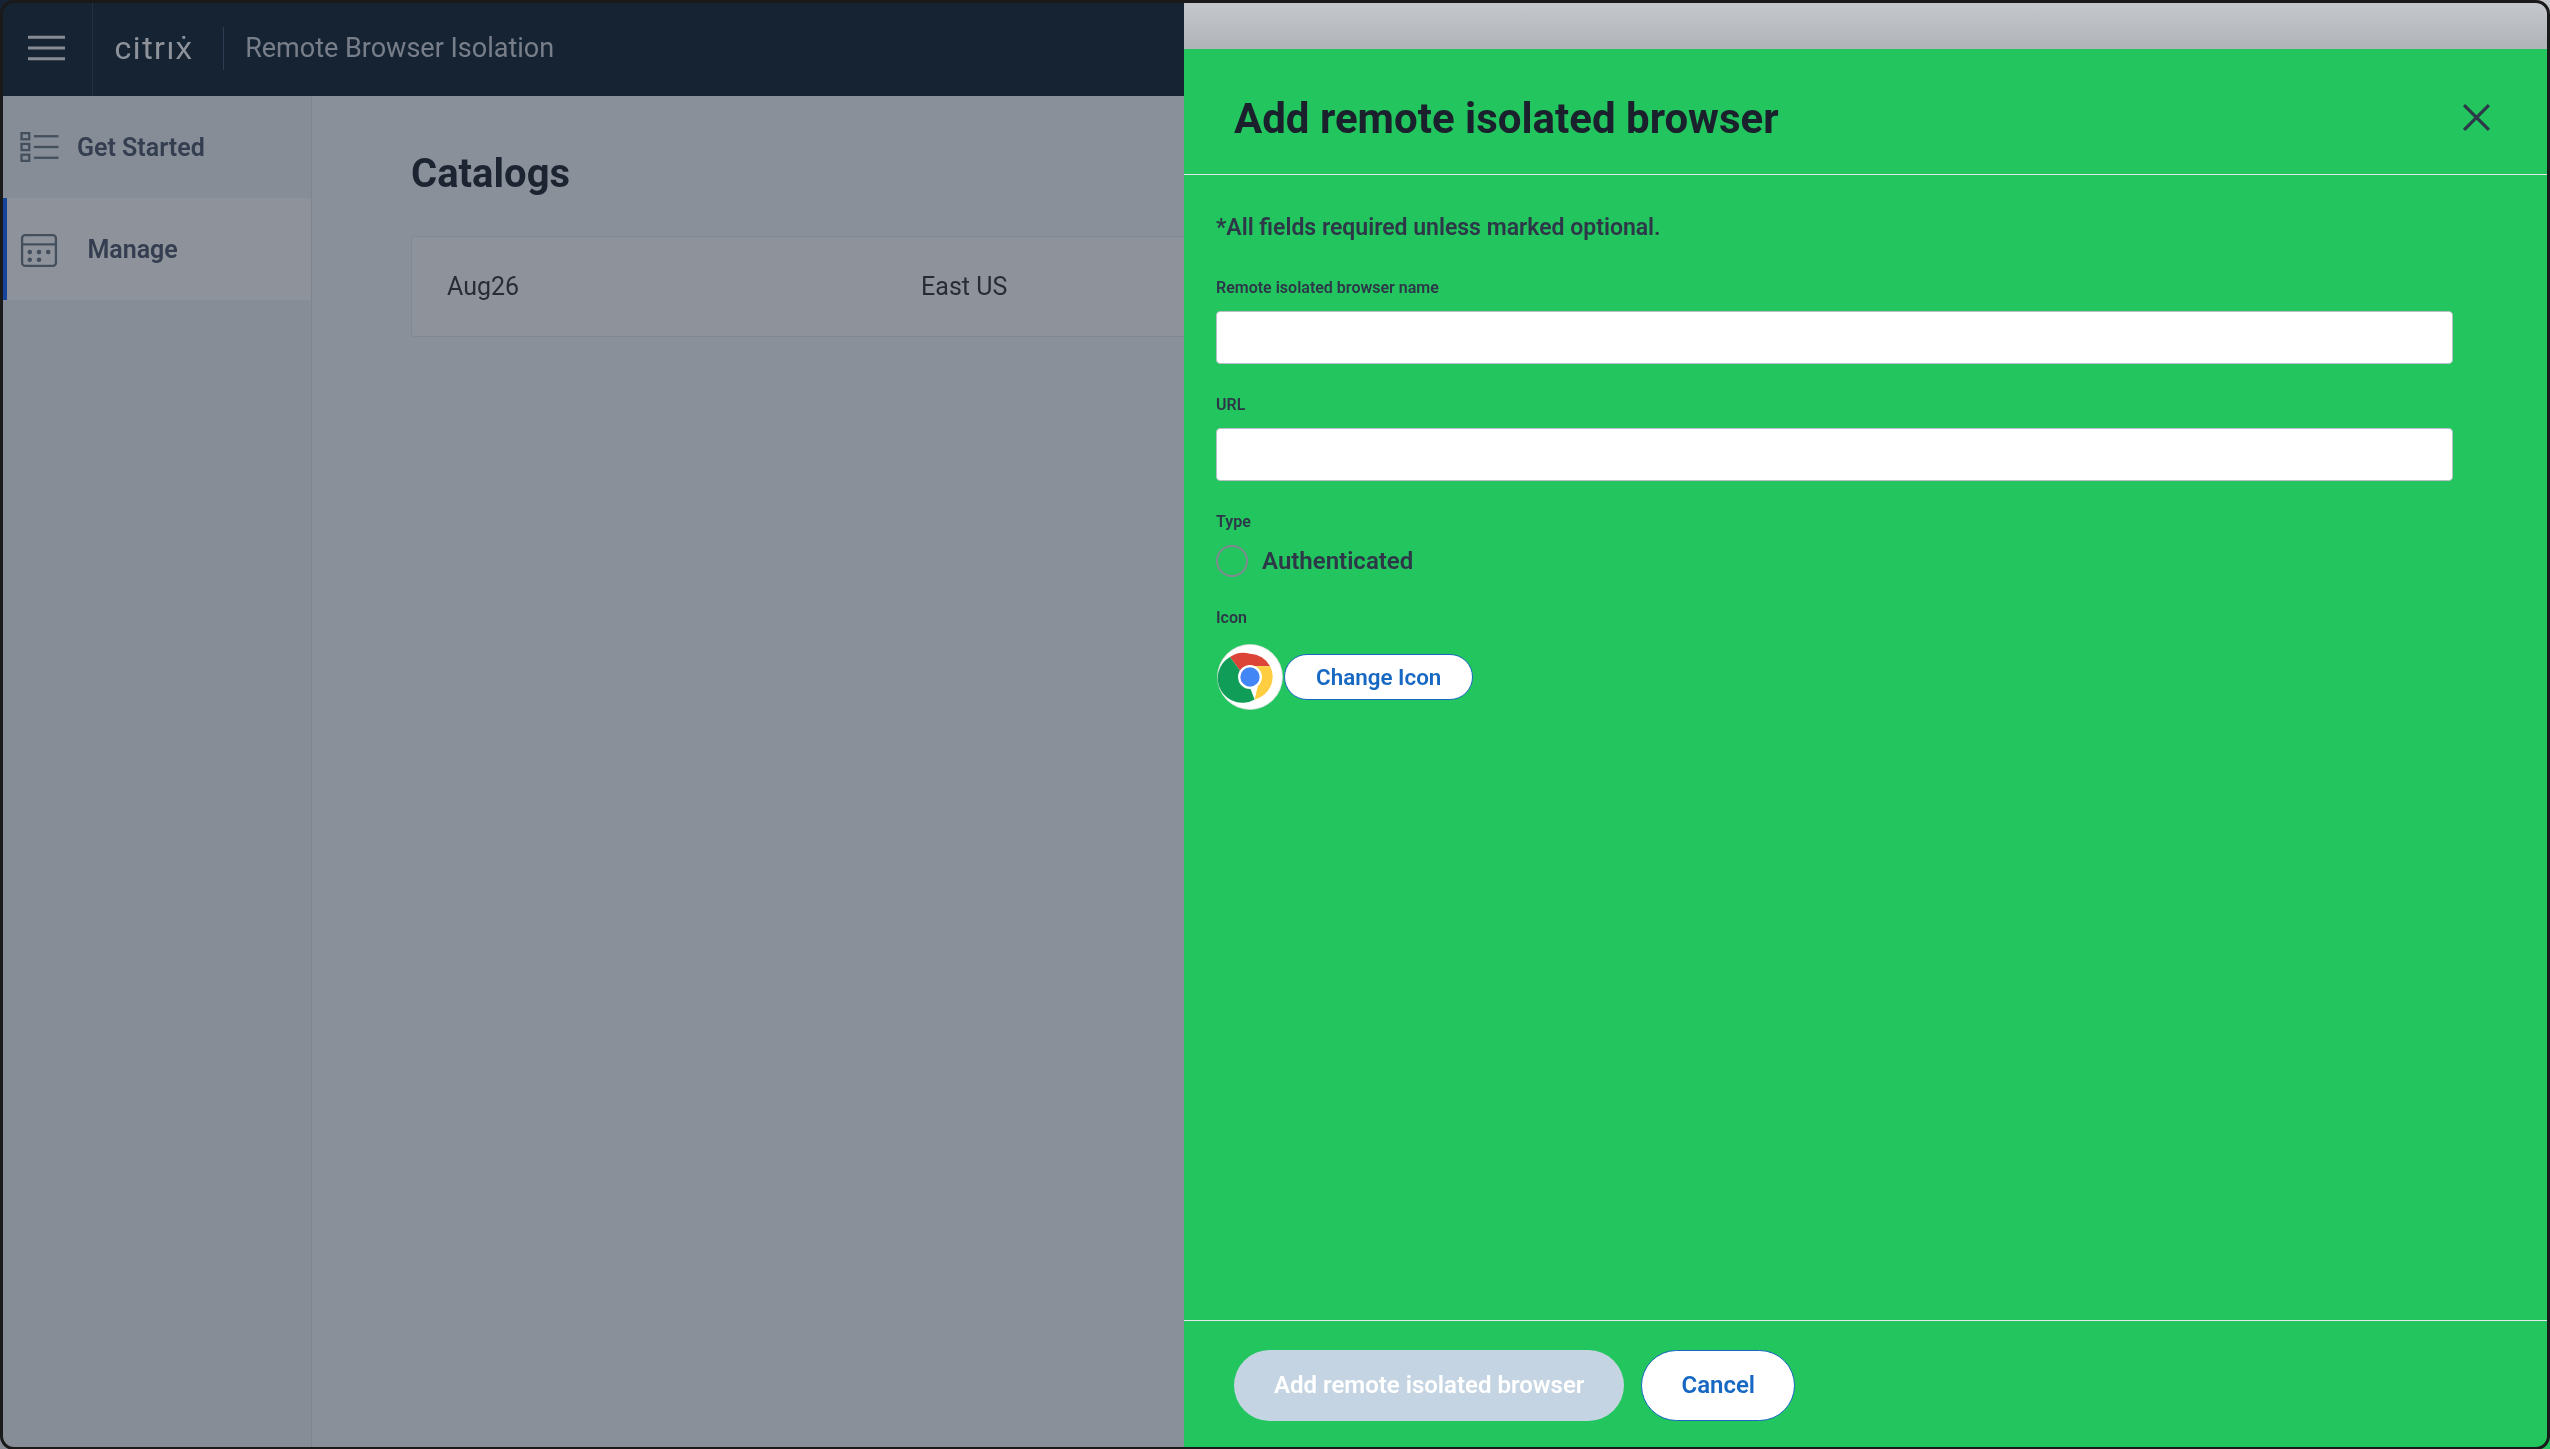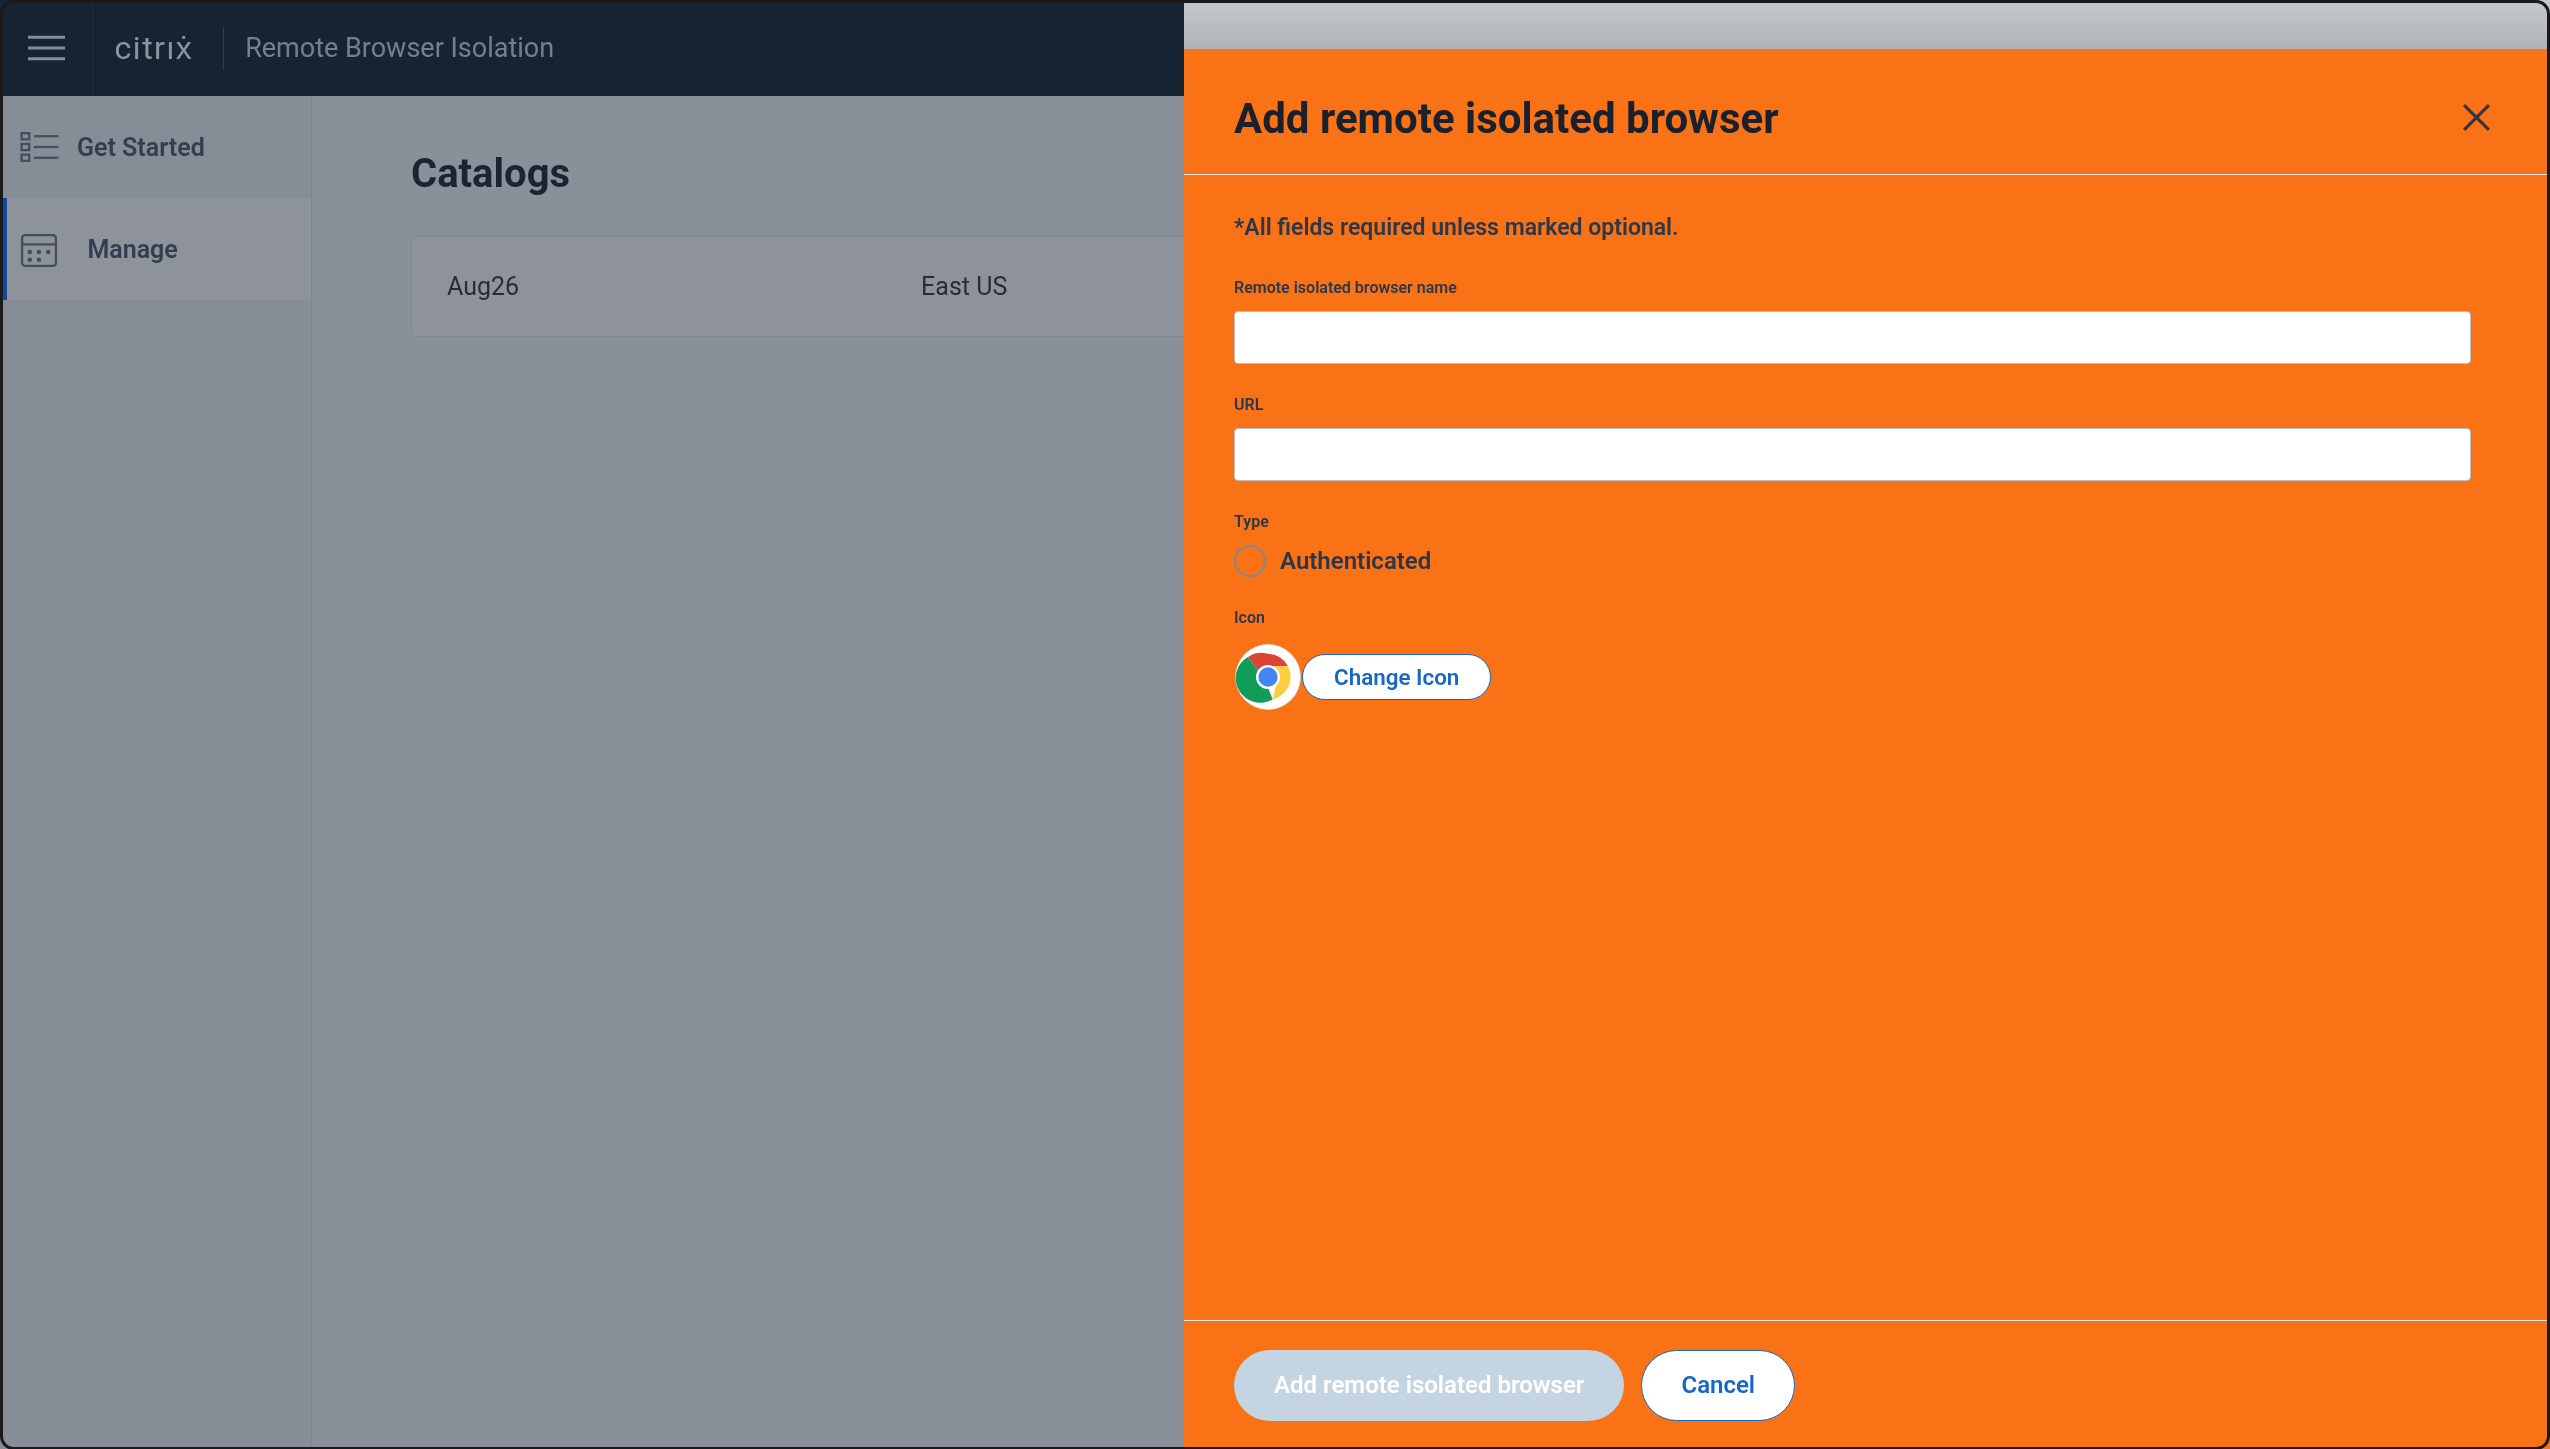--- a/index.html
+++ b/index.html
@@ -147,21 +147,21 @@
       z-index: 50;
     }
 
     
     .drawer {
       position: absolute;
       top: 0;
       right: 0;
       width: 1366px;
       height: 100%;
-      background: #f97316;
+      background: #22c55e;
       z-index: 100;
       display: flex;
       flex-direction: column;
     }
 
     .drawer-top-bar {
       height: 49px;
       background: linear-gradient(#c5c9cd, #b0b4b8);
     }
 
@@ -189,21 +189,21 @@
       height: 31px;
     }
 
     .close-icon line {
       stroke: #2d3748;
       stroke-width: 4;
     }
 
     .drawer-body {
       flex: 1;
-      padding: 39px 50px;
+      padding: 39px 32px;
       overflow-y: auto;
     }
 
     .required-note {
       font-size: 23px;
       font-weight: 600;
       color: #2d3748;
       margin-bottom: 37px;
     }
 

